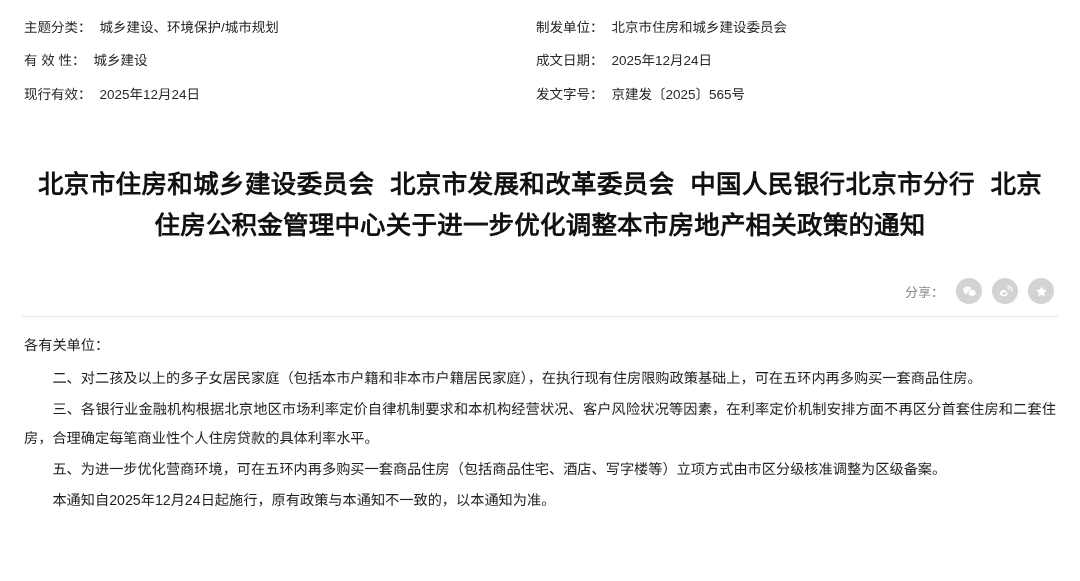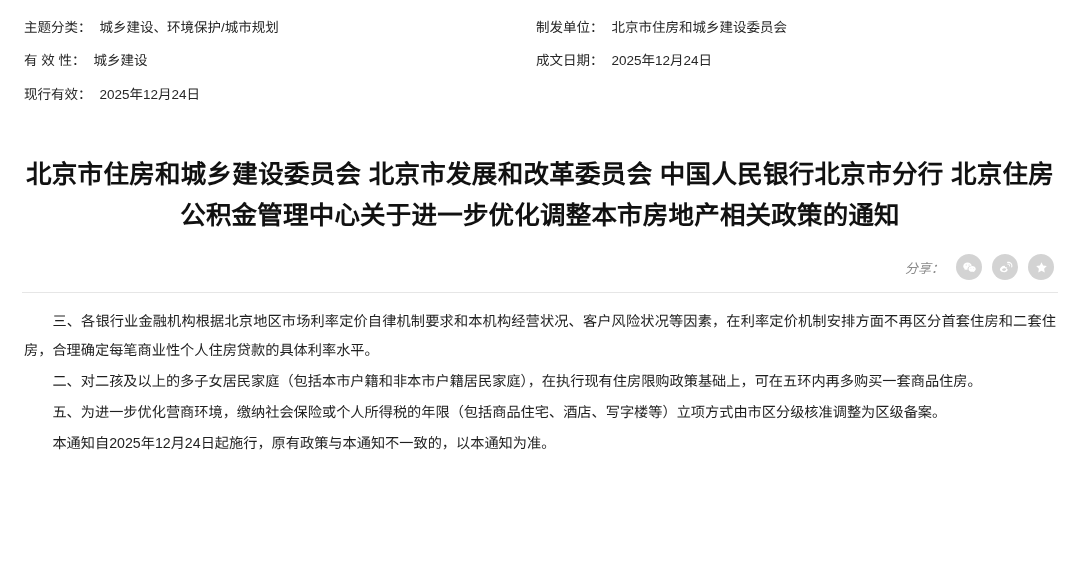--- a/index.html
+++ b/index.html
@@ -55,32 +55,31 @@
     padding: 26px 22px 0 22px;
   }
   .doc-title {
     font-size: 25.5px;
     font-weight: bold;
     line-height: 1.62;
     letter-spacing: 0.2px;
     color: #111111;
     text-align: justify;
     text-align-last: center;
-    margin: 4px;
-    font-family: Liberation Sans, sans-serif;
+    margin: 16px;
+    font-family: Liberation Mono, monospace;
   }
 
   
   .share-row {
     display: flex;
     align-items: center;
     justify-content: flex-end;
     padding: 14px 26px 10px 0;
     gap: 10px;
-    font-style: italic;
   }
   .share-label {
     font-size: 13px;
     color: #8a8a8a;
     margin-right: 2px;
   }
   .share-icon {
     width: 26px;
     height: 26px;
     border-radius: 50%;
@@ -147,20 +146,24 @@
         <span class="meta-label">成文日期：</span>
         <span class="meta-value">2025年12月24日</span>
       </div>
     </div>
 
     <div class="meta-row">
       <div class="meta-cell left">
         <span class="meta-label">现行有效：</span>
         <span class="meta-value">2025年12月24日</span>
       </div>
+      <div class="meta-cell right">
+        <span class="meta-label">发文字号：</span>
+        <span class="meta-value">京建发〔2025〕565号</span>
+      </div>
     </div>
 
   </div>
 
   <div class="title-wrap">
     <h1 class="doc-title">北京市住房和城乡建设委员会 北京市发展和改革委员会 中国人民银行北京市分行 北京住房公积金管理中心关于进一步优化调整本市房地产相关政策的通知</h1>
   </div>
 
   <div class="share-row">
     <span class="share-label">分享：</span>
@@ -182,19 +185,20 @@
     <span class="share-icon" style="background:#d3d3d3;">
       <svg width="15" height="15" viewBox="0 0 24 24" fill="#ffffff" aria-hidden="true">
         <path d="M12 3.5l2.6 5.4 5.9.8-4.3 4.2 1 5.9L12 17l-5.2 2.8 1-5.9L3.5 9.7l5.9-.8z"></path>
       </svg>
     </span>
   </div>
 
   <div class="divider"></div>
 
   <div class="body-wrap">
+    <p class="body-p salutation">各有关单位：</p>
+    <p class="body-p indent">二、对二孩及以上的多子女居民家庭（包括本市户籍和非本市户籍居民家庭），在执行现有住房限购政策基础上，可在五环内再多购买一套商品住房。</p>
     <p class="body-p indent">三、各银行业金融机构根据北京地区市场利率定价自律机制要求和本机构经营状况、客户风险状况等因素，在利率定价机制安排方面不再区分首套住房和二套住房，合理确定每笔商业性个人住房贷款的具体利率水平。</p>
-    <p class="body-p indent">二、对二孩及以上的多子女居民家庭（包括本市户籍和非本市户籍居民家庭），在执行现有住房限购政策基础上，可在五环内再多购买一套商品住房。</p>
-    <p class="body-p indent">五、为进一步优化营商环境，缴纳社会保险或个人所得税的年限（包括商品住宅、酒店、写字楼等）立项方式由市区分级核准调整为区级备案。</p>
+    <p class="body-p indent">五、为进一步优化营商环境，可在五环内再多购买一套商品住房（包括商品住宅、酒店、写字楼等）立项方式由市区分级核准调整为区级备案。</p>
     <p class="body-p indent">本通知自2025年12月24日起施行，原有政策与本通知不一致的，以本通知为准。</p>
   </div>
 
 </div>
 
 </body></html>

